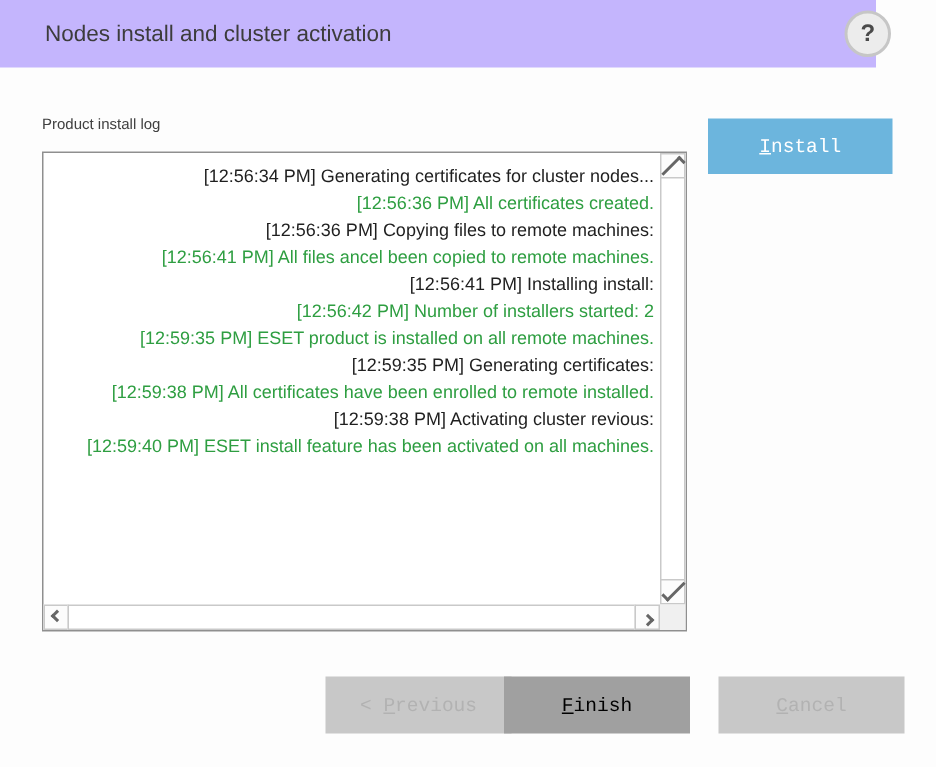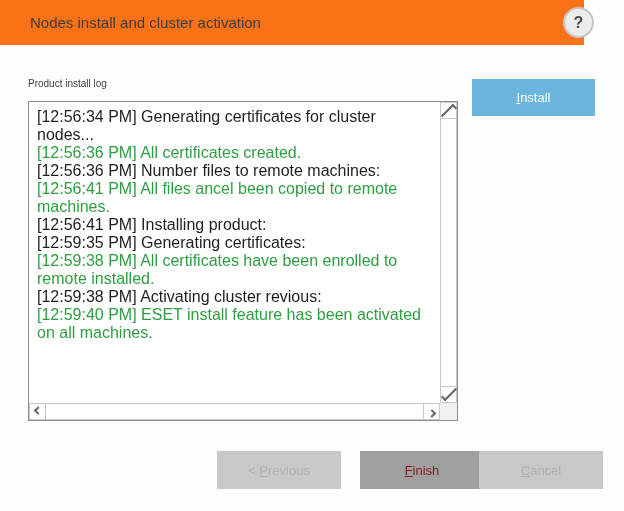--- a/index.html
+++ b/index.html
@@ -5,21 +5,21 @@
   * { margin:0; padding:0; box-sizing:border-box; }
   html,body { background:#555; }
   body { font-family:"Liberation Sans", sans-serif; }
   .window {
     position:relative; width:624px; height:511px;
     background:#fdfdfd; overflow:hidden; margin:0;
   }
   
   .header {
     position:absolute; top:0; left:0; width:584px; height:45px;
-    background:#f97316;
+    background:#c4b5fd;
   }
   .title {
     position:absolute; left:30px; top:14px;
     font-size:15px; color:#3c3c3c;
   }
   .help-btn {
     position:absolute; left:563px; top:7px; width:31px; height:31px;
     border:2px solid #c6c6c6; border-radius:50%;
     background:#ececec; color:#4a4a4a;
     font-size:16px; font-weight:bold;
@@ -32,21 +32,21 @@
     font-size:10px; color:#404040;
   }
   
   .logbox {
     position:absolute; left:28px; top:101px; width:430px; height:320px;
     border:1px solid #8f8f8f; background:#fff;
   }
   .log-content {
     position:absolute; left:0; top:0; width:411px; height:301px;
     padding:6px 4px 0 8px; overflow:hidden;
-    font-size:16px; line-height:18px;
+    font-size:12px; line-height:18px;text-align:right;
   }
   .log-line.info    { color:#1f1f1f; }
   .log-line.success { color:#2e9e41; }
   
   .sbtn {
     position:absolute; background:#fcfcfc; border:1px solid #c9c9c9;
     display:flex; align-items:center; justify-content:center;
   }
   .vscroll { position:absolute; top:0; right:0; width:17px; height:301px; }
   .vscroll .up    { top:0; left:0; right:0; height:17px; }
@@ -61,55 +61,57 @@
   .corner { position:absolute; right:0; bottom:0; width:17px; height:17px;
             background:#f0f0f0; }
   .chev { display:block; width:6px; height:6px;
           border-left:2px solid #666; border-top:2px solid #666; }
   .chev.up    { transform:rotate(45deg)  translate(1px,1px); }
   .chev.down  { transform:rotate(225deg) translate(1px,1px); }
   .chev.left  { transform:rotate(-45deg) translate(1px,-1px); }
   .chev.right { transform:rotate(135deg) translate(1px,-1px); }
   
   .btn {
-    position:absolute; border:none; font-family:Liberation Sans, sans-serif; font-size:13px;
+    position:absolute; border:none; font-family:Liberation Mono, monospace; font-size:13px;
     display:flex; align-items:center; justify-content:center;
     cursor:pointer;
   }
   .btn .ak { text-decoration:underline; }
   .install-btn {
     left:472px; top:79px; width:123px; height:37px;
     background:#6cb5dd; color:#ffffff;
   }
   .footer-btn { top:451px; width:124px; height:38px; }
   .prev-btn   { left:217px; background:#c8c8c8; color:#b2b2b2; cursor:default; }
-  .finish-btn { left:360px; background:#a0a0a0; color:#7f1d1d; }
+  .finish-btn { left:336px; background:#a0a0a0; color:#000000; }
   .cancel-btn { left:479px; background:#c8c8c8; color:#b2b2b2; cursor:default; }
 </style>
 </head>
 <body>
 
 <div class="window">
 
   <div class="header">
     <div class="title">Nodes install and cluster activation</div>
     <div class="help-btn">
       <span>?</span>
     </div>
   </div>
 
   <div class="log-label">Product install log</div>
 
   <div class="logbox">
     <div class="log-content">
         <div class="log-line info">[12:56:34 PM] Generating certificates for cluster nodes...</div>
         <div class="log-line success">[12:56:36 PM] All certificates created.</div>
-        <div class="log-line info">[12:56:36 PM] Number files to remote machines:</div>
+        <div class="log-line info">[12:56:36 PM] Copying files to remote machines:</div>
         <div class="log-line success">[12:56:41 PM] All files ancel been copied to remote machines.</div>
-        <div class="log-line info">[12:56:41 PM] Installing product:</div>
+        <div class="log-line info">[12:56:41 PM] Installing install:</div>
+        <div class="log-line success">[12:56:42 PM] Number of installers started: 2</div>
+        <div class="log-line success">[12:59:35 PM] ESET product is installed on all remote machines.</div>
         <div class="log-line info">[12:59:35 PM] Generating certificates:</div>
         <div class="log-line success">[12:59:38 PM] All certificates have been enrolled to remote installed.</div>
         <div class="log-line info">[12:59:38 PM] Activating cluster revious:</div>
         <div class="log-line success">[12:59:40 PM] ESET install feature has been activated on all machines.</div>
       </div>
 
     <div class="vscroll">
       <div class="sbtn up">
         <span class="chev up"></span>
       </div>

